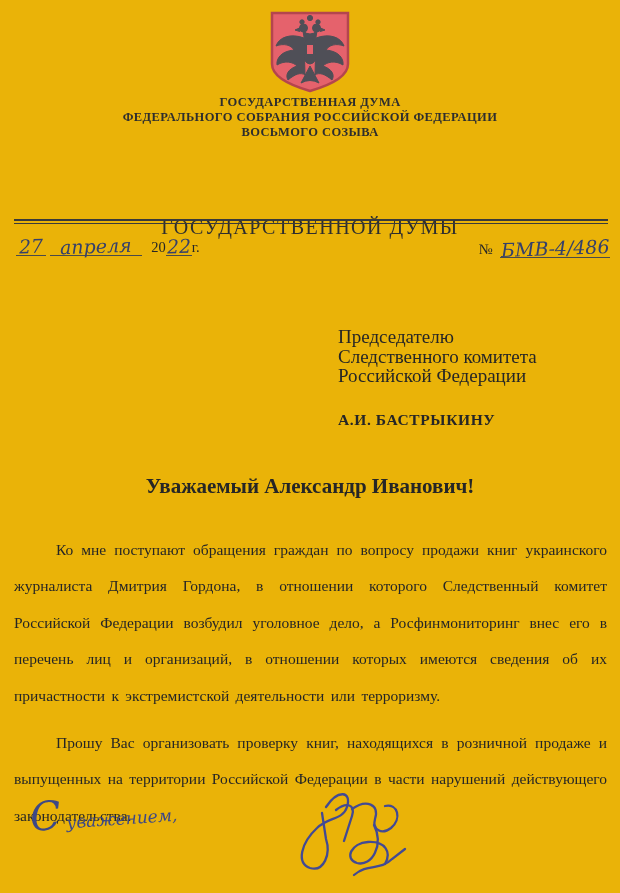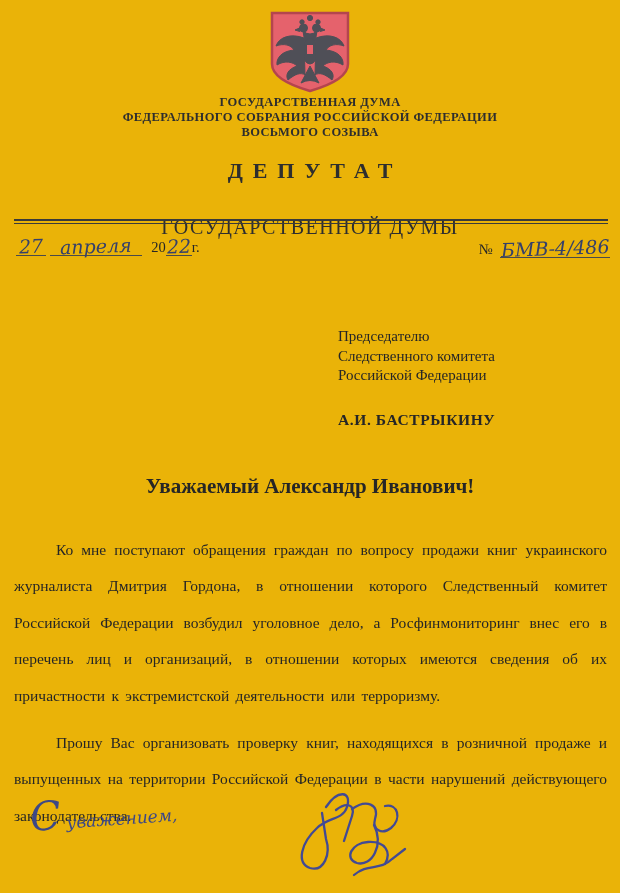--- a/index.html
+++ b/index.html
@@ -28,21 +28,21 @@
   .hand{font-family:"DejaVu Serif","Liberation Serif",serif;font-style:italic;
         color:#35406b;font-size:19px;}
   .blank{display:inline-block;border-bottom:1.5px solid #4a4a4a;text-align:center;
         vertical-align:baseline;line-height:1;}
   .blank .hand{display:inline-block;transform:rotate(-2deg) translateY(1px);}
   .d-day{min-width:30px;}
   .d-month{min-width:92px;margin-right:6px;}
   .d-year{min-width:26px;}
   .n-val{min-width:110px;margin-left:4px;}
   
-  .addressee{position:absolute;top:327px;left:338px;font-size:15px;line-height:19.5px;}
+  .addressee{position:absolute;top:327px;left:338px;font-size:19px;line-height:19.5px;}
   .addr-name{position:absolute;top:411px;left:338px;font-size:15.5px;font-weight:bold;letter-spacing:.6px;}
   
   .salutation{position:absolute;top:474px;left:0;right:0;text-align:center;
         font-weight:bold;font-size:21px;}
   .para{position:absolute;left:14px;right:13px;font-size:15.5px;line-height:36.5px;
         text-align:justify;text-align-last:left;text-indent:42px;word-spacing:2.5px;}
   .para1{top:516px;}
   .para2{top:709px;font-family:Liberation Serif, serif;}
   
   .closing{position:absolute;top:800px;left:30px;width:200px;
@@ -79,21 +79,20 @@
       </g>
     </svg>
   </div>
 
   <div class="org">
     <div>ГОСУДАРСТВЕННАЯ ДУМА</div>
     <div>ФЕДЕРАЛЬНОГО СОБРАНИЯ РОССИЙСКОЙ ФЕДЕРАЦИИ</div>
     <div>ВОСЬМОГО СОЗЫВА</div>
   </div>
 
-  <div class="deputat">ДЕПУТАТ</div>
   <div class="duma2">ГОСУДАРСТВЕННОЙ ДУМЫ</div>
 
   <div class="rule"></div>
 
   <div class="dateline">
     <span class="blank d-day"><span class="hand">27</span></span>
     <span class="blank d-month"><span class="hand">апреля</span></span>
     <span>20</span><span class="blank d-year"><span class="hand">22</span></span><span>г.</span>
   </div>
 

